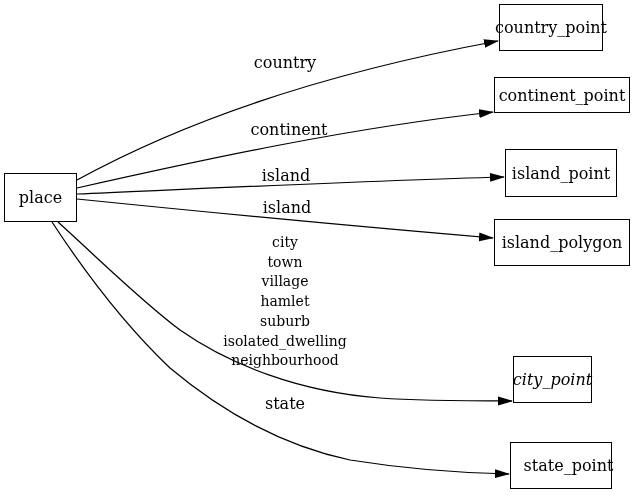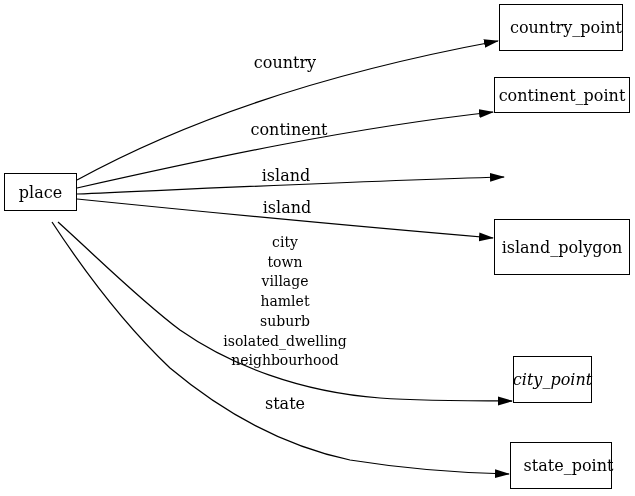--- a/index.html
+++ b/index.html
@@ -67,34 +67,37 @@
       </marker>
     </defs>
     <path class="edge" d="M77,180 C190,118 330,72 498,41" marker-end="url(#arrow)"></path>
     <path class="edge" d="M77,188 C210,158 350,128 493,112" marker-end="url(#arrow)"></path>
     <path class="edge" d="M77,194 C215,188 360,181 504,177" marker-end="url(#arrow)"></path>
     <path class="edge" d="M77,199 C215,213 350,226 493,238" marker-end="url(#arrow)"></path>
     <path class="edge" d="M58,222 C100,260 140,300 180,330 C230,365 300,392 380,398 C420,401 470,401 512,401" marker-end="url(#arrow)"></path>
     <path class="edge" d="M52,222 C90,280 130,330 170,368 C220,410 280,445 350,460 C400,468 460,473 509,474" marker-end="url(#arrow)"></path>
   </svg>
 
-  <div class="node" style="left:4px; top:173px; width:73px; height:38px;">
+  <div class="node" style="left:4px; top:173px; width:73px; height:49px;">
     <span>place</span>
   </div>
 
-  <div class="node" style="left:499px; top:4px; width:124px; height:47px;justify-content:flex-end;">
+  <div class="node" style="left:499px; top:4px; width:104px; height:47px;">
     <span>country_point</span>
   </div>
 
   <div class="node" style="left:494px; top:77px; width:136px; height:36px;">
     <span>continent_point</span>
   </div>
 
+  <div class="node" style="left:505px; top:149px; width:112px; height:48px;">
+    <span>island_point</span>
+  </div>
 
-  <div class="node" style="left:494px; top:219px; width:136px; height:56px;">
+  <div class="node" style="left:494px; top:219px; width:136px; height:47px;">
     <span>island_polygon</span>
   </div>
 
   <div class="node" style="left:513px; top:356px; width:79px; height:47px;font-style:italic;">
     <span>city_point</span>
   </div>
 
   <div class="node" style="left:510px; top:442px; width:102px; height:47px;padding-left:15px;">
     <span>state_point</span>
   </div>

